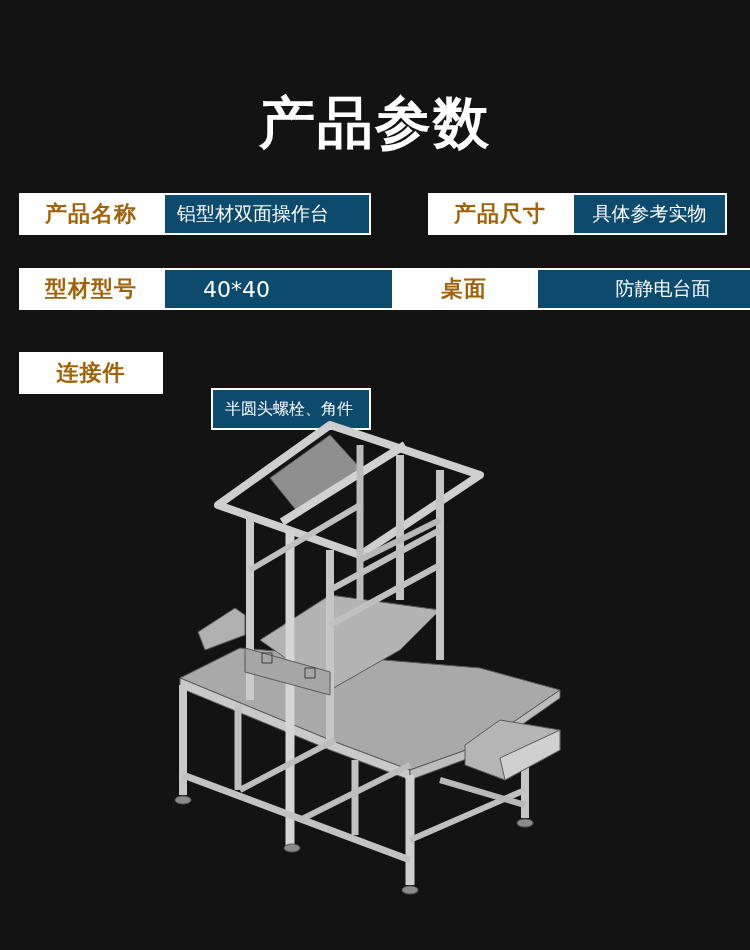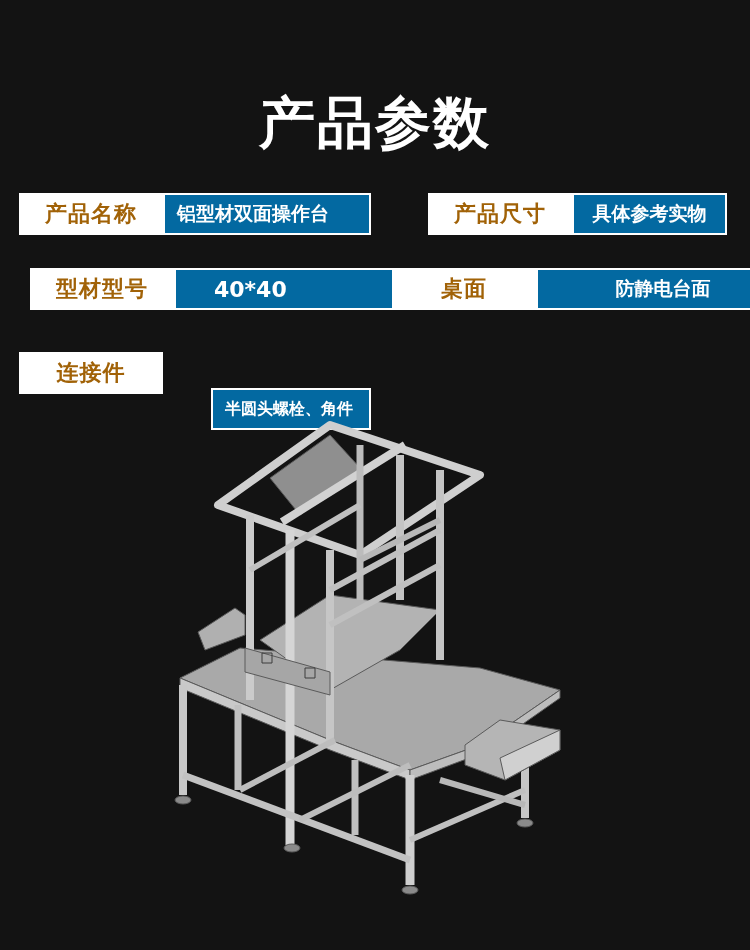--- a/index.html
+++ b/index.html
@@ -19,29 +19,29 @@
     position: absolute; height: 42px; display: flex; box-sizing: border-box;
   }
   .spec .label {
     background: #ffffff; color: #a16207;
     width: 144px; height: 100%;
     display: flex; align-items: center; justify-content: center;
     font-size: 22px; font-weight: bold; letter-spacing: 1px;
   }
   .spec .value {
     flex: 1; height: 100%; box-sizing: border-box;
-    background: #0369a1; border: 2px solid #ffffff;
+    background: #0c4a6e; border: 2px solid #ffffff;
     color: #ffffff; display: flex; align-items: center; justify-content: center;
-    font-size: 19px; font-weight: bold;
+    font-size: 19px; font-weight: normal;
   }
   .spec .value.left { justify-content: flex-start; padding-left: 12px; }
   .spec .value.num { justify-content: flex-start; padding-left: 38px; font-size: 22px; }
   #s1 { left: 19px; top: 193px; width: 352px; }
   #s2 { left: 392px; top: 193px; width: 335px; padding-left: 36px; }
-  #s3 { left: 19px; top: 268px; width: 416px; margin-left: 11px; }
+  #s3 { left: 19px; top: 268px; width: 416px; }
   #s4 { left: 392px; top: 268px; width: 398px; }
   #s5 { left: 19px; top: 352px; width: 352px; gap: 48px; }
   #s5 .value { font-size: 16px; margin-top: 36px; }
   .product {
     position: absolute; left: 160px; top: 415px; width: 420px; height: 480px;
   }
 </style>
 </head>
 <body>
 

